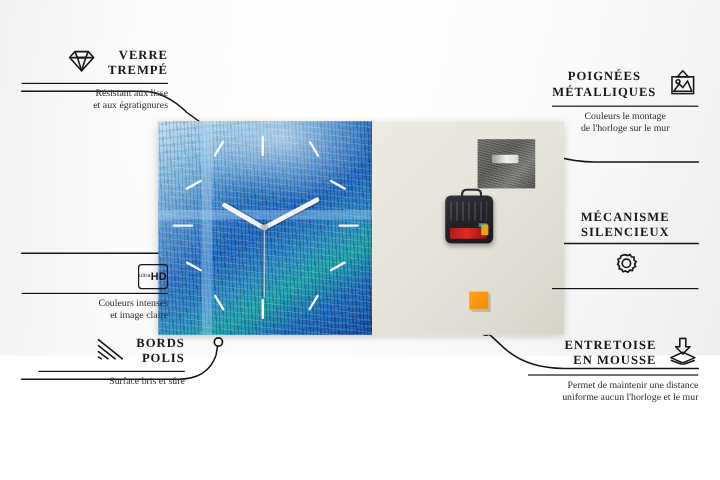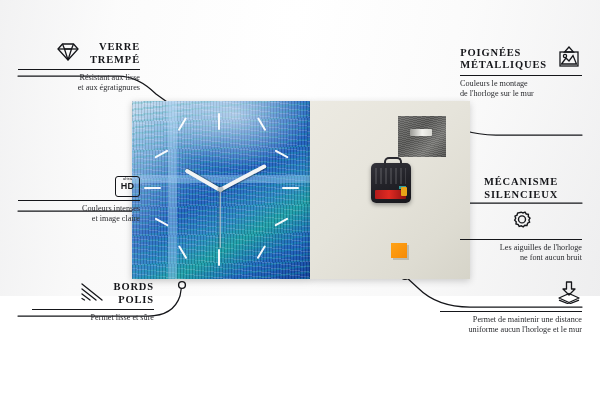--- a/index.html
+++ b/index.html
@@ -95,22 +95,22 @@
     color:#15161a;line-height:12.5px;text-transform:uppercase;white-space:pre-line;
   }
   .cal-rule{height:1px;background:#15161a;margin-top:3px;}
   .cal-sub{
     font-family:"Liberation Serif",serif;
     font-size:8.2px;line-height:10px;color:#2a2b2f;margin-top:3px;white-space:pre-line;
   }
   .ico{flex:0 0 auto;display:block;}
   .hd-badge{
     width:23px;height:19px;border:1.4px solid #15161a;border-radius:3px;
-    display:flex;flex-direction:column;align-items:center;justify-content:flex-start;
-    font-family:"Liberation Sans",sans-serif;color:#15161a;line-height:1;
+    display:flex;flex-direction:row;align-items:center;justify-content:center;
+    font-family:"Liberation Sans",sans-serif;color:#15161a;line-height:1;margin-top:44px;
   }
   .hd-badge .u{font-size:4.4px;letter-spacing:.2px;}
   .hd-badge .h{font-size:9px;font-weight:700;letter-spacing:.2px;margin-top:.5px;}
 </style>
 </head>
 <body>
 
 <div id="stage">
 
   <svg id="svg-lines" viewBox="0 0 600 400" fill="none">
@@ -216,24 +216,24 @@
               <path d="M3 7 L17 18"></path>
               <path d="M3 12 L11 18"></path>
               <path d="M3 16.5 L5.5 18"></path>
         </g>
           </svg>
       </span>
       <span class="cal-title">BORDS
 POLIS</span>
     </div>
     <div class="cal-rule"></div>
-    <div class="cal-sub">Permet lisse et sûre</div>
-  </div>
-
-  <div class="callout right" style="left:460px;top:46px;width:122px;text-align:left;">
+    <div class="cal-sub">Surface bris et sûre</div>
+  </div>
+
+  <div class="callout right" style="left:460px;top:58px;width:122px;text-align:center;">
     <div class="cal-head" style="justify-content:flex-end;">
       <span class="cal-title">POIGNÉES
 MÉTALLIQUES</span>
       <span class="ico">
         <svg width="26" height="22" viewBox="0 0 26 22">
             <g stroke="#15161a" stroke-width="1.3" fill="none">
           <path d="M13 1 L8.5 6 H17.5 Z"></path>
               <rect x="4" y="6" width="18" height="14"></rect>
           <path d="M5.5 18 L10 12 L13 15 L17 9.5 L20.5 18 Z"></path>
               <circle cx="9" cy="10" r="1.6"></circle>
@@ -253,26 +253,26 @@
       <span class="ico">
         <svg width="24" height="22" viewBox="0 0 24 22">
             <g stroke="#15161a" stroke-width="1.4" fill="none">
           <path d="M12 2.2 L14 3 L16 2.2 L17.2 4 L19.4 4.3 L19.3 6.6 L21 8.1 L19.9 10 L20.6 12.2 L18.6 13.2 L18 15.4 L15.8 15.2 L14.2 16.8 L12.3 15.8 L10.2 16.5 L9.2 14.6 L7 14 L7.2 11.8 L5.7 10.2 L6.7 8.3 L6 6.1 L8 5.2 L8.6 3 Z"></path>
           <circle cx="13" cy="9.4" r="3.5"></circle>
         </g>
           </svg>
       </span>
     </div>
     <div class="cal-rule"></div>
-    <div class="cal-sub">Les aiguilles de l'horloge
-ne font aucun bruit</div>
   </div>
 
   <div class="callout right" style="left:440px;top:281px;width:142px;text-align:right;">
     <div class="cal-head" style="justify-content:flex-end;">
+      <span class="cal-title">ENTRETOISE
+EN MOUSSE</span>
       <span class="ico">
         <svg width="26" height="23" viewBox="0 0 26 23">
             <g stroke="#15161a" stroke-width="1.3" fill="none" stroke-linejoin="round">
           <path d="M10.5 1 H15.5 V8 H19 L13 14 L7 8 H10.5 Z"></path>
           <path d="M13 12.5 L23 17 L13 21.5 L3 17 Z"></path>
           <path d="M3 19.2 L13 23 L23 19.2"></path>
         </g>
           </svg>
       </span>
     </div>

